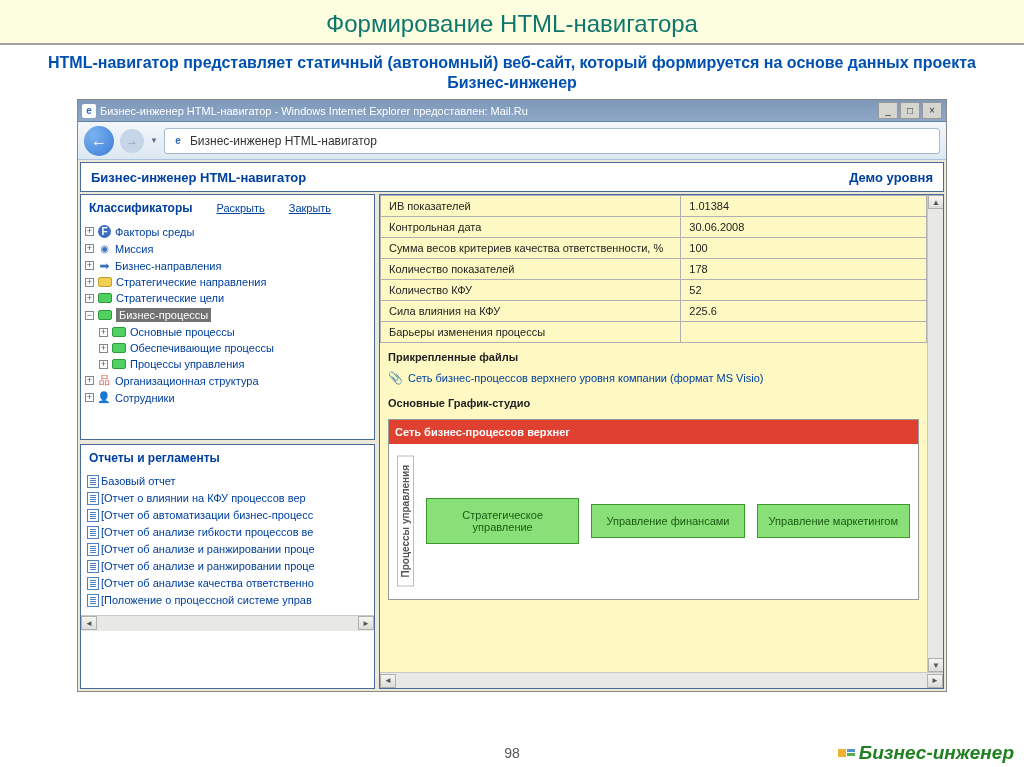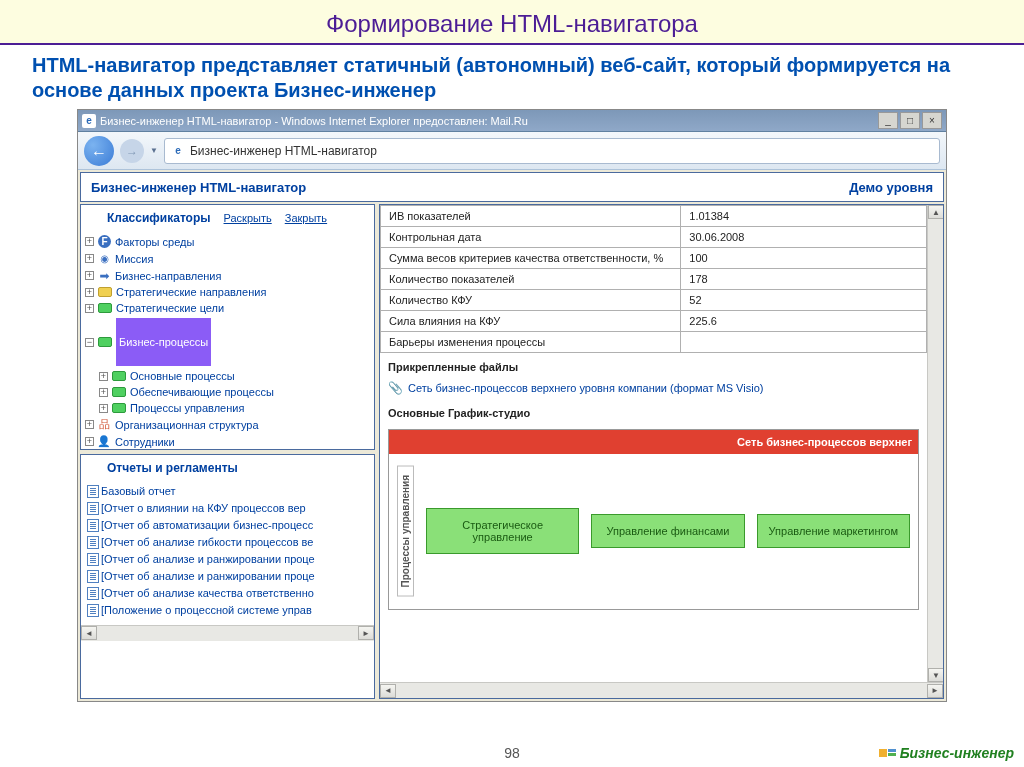--- a/index.html
+++ b/index.html
@@ -1,73 +1,73 @@
 <!DOCTYPE html>
 <html><head>
 <meta charset="utf-8">
 <style>
 * { box-sizing: border-box; margin: 0; padding: 0; }
 body { font-family: Tahoma, Arial, sans-serif; font-size: 12px; background: #fff; width: 1024px; height: 767px; position: relative; }
-.slide-title { text-align: center; font-size: 24px; color: #4c1d95; padding: 10px 0 5px; border-bottom: 2px solid #4c1d95; background: #fdfde0; }
-.slide-subtitle { text-align: left; font-size: 20px; color: #0050b0; font-weight: bold; padding: 8px 32px 6px; line-height: 1.25; }
+.slide-title { text-align: center; font-size: 24px; color: #0f766e; padding: 10px 0 5px; border-bottom: 2px solid #a3a3a3; background: #fdfde0; }
+.slide-subtitle { text-align: center; font-size: 16px; color: #0050b0; font-weight: bold; padding: 8px 32px 6px; line-height: 1.25; }
 .screenshot { width: 870px; margin: 0 auto; border: 1px solid #888; background: #ece9d8; }
 .titlebar { height: 22px; background: linear-gradient(#7d98b8, #8fa8c8); display: flex; align-items: center; color: #fff; font-size: 11px; padding: 0 4px; border-bottom: 1px solid #6080a0; }
 .titlebar-icon { width: 14px; height: 14px; margin-right: 4px; display: flex; align-items: center; justify-content: center; color: #2b6ab8; background: #fff; border-radius: 2px; font-weight: bold; font-size: 10px; }
 .titlebar-buttons { margin-left: auto; display: flex; gap: 2px; }
 .titlebar-btn { width: 20px; height: 17px; background: #d6d6d0; border: 1px solid #999; display: flex; align-items: center; justify-content: center; font-size: 10px; color: #333; }
 .navbar { height: 38px; background: linear-gradient(#f3f7fb, #dde7f1); border-bottom: 1px solid #adc3da; display: flex; align-items: center; padding: 0 6px; gap: 6px; }
 .nav-back { width: 30px; height: 30px; border-radius: 50%; background: radial-gradient(circle at 30% 30%, #7bb3f0, #3b7cd6); display: flex; align-items: center; justify-content: center; color: #fff; font-size: 16px; }
 .nav-fwd { width: 24px; height: 24px; border-radius: 50%; background: #c6d5e8; display: flex; align-items: center; justify-content: center; color: #8098b5; font-size: 12px; }
 .nav-drop { font-size: 8px; color: #5a7090; }
 .nav-tab { flex: 1; height: 26px; background: #fff; border: 1px solid #a8bad0; border-radius: 3px; display: flex; align-items: center; padding: 0 6px; gap: 5px; font-size: 12px; color: #333; }
 .nav-tab-icon { width: 14px; height: 14px; color: #2b6ab8; display: flex; align-items: center; justify-content: center; font-weight: bold; font-size: 10px; }
 .page-header { height: 30px; background: #fff; border: 1px solid #4a6a9e; display: flex; align-items: center; justify-content: space-between; padding: 0 10px; font-size: 13px; color: #0040a0; font-weight: bold; margin: 2px; }
 .page-body { display: flex; height: 495px; margin: 0 2px 2px; gap: 4px; }
 .sidebar { width: 295px; display: flex; flex-direction: column; gap: 4px; overflow: hidden; }
 .panel { background: #fff; border: 1px solid #4a6a9e; flex: 1; overflow: hidden; display: flex; flex-direction: column; }
-.panel-head { padding: 6px 8px; font-size: 12px; color: #0040a0; font-weight: bold; border-bottom: 0; display: flex; align-items: baseline; gap: 13px; margin-left: 18px; }
+.panel-head { padding: 6px 8px; font-size: 12px; color: #0040a0; font-weight: bold; border-bottom: 0; display: flex; align-items: baseline; gap: 24px; }
 .panel-head a { color: #0040a0; font-weight: normal; font-size: 11px; text-decoration: underline; }
 .tree { padding: 2px 4px 6px; overflow: hidden; }
 .tree-item { display: flex; align-items: center; gap: 4px; padding: 2px 0; font-size: 11px; color: #0040a0; white-space: nowrap; }
-.tree-item.sel span.lbl { background: #8b5cf6; color: #fff; padding: 18px 3px; }
+.tree-item.sel span.lbl { background: #737373; color: #fff; padding: 1px 3px; }
 .expander { width: 9px; height: 9px; border: 1px solid #888; display: flex; align-items: center; justify-content: center; font-size: 9px; color: #555; line-height: 1; background: #fff; }
 .ticon { width: 13px; height: 13px; display: flex; align-items: center; justify-content: center; font-size: 10px; }
 .ti-f { background: #3a6fc0; border-radius: 50%; color: #fff; font-weight: bold; }
 .ti-target { color: #3a6fc0; }
 .ti-arrow { color: #3a6fc0; font-size: 12px; }
 .ti-green { background: #4fd060; border: 1px solid #2d9a3c; width: 14px; height: 10px; border-radius: 2px; }
 .ti-yellow { background: #f0d050; border: 1px solid #c0a030; width: 14px; height: 10px; border-radius: 2px; }
 .ti-org { color: #d05030; font-size: 11px; }
 .ti-user { color: #3a6fc0; font-size: 11px; }
 .ind1 { margin-left: 14px; }
 .report-list { padding: 2px 6px 6px; overflow: hidden; }
 .report-item { display: flex; align-items: center; gap: 2px; padding: 2px 0; font-size: 11px; color: #0040a0; white-space: nowrap; }
 .doc-icon { width: 12px; height: 13px; border: 1px solid #5080c0; background: #fff; position: relative; }
 .doc-icon::after { content: ''; position: absolute; top: 2px; left: 2px; right: 2px; height: 1px; background: #5080c0; box-shadow: 0 2px #5080c0, 0 4px #5080c0, 0 6px #5080c0; }
 .scrollbar-h { height: 16px; background: #e8e8e4; border-top: 1px solid #c8c8c4; display: flex; align-items: center; }
 .sb-btn { width: 16px; height: 14px; background: linear-gradient(#f5f5f1,#dcdcd8); border: 1px solid #b0b0ac; display: flex; align-items: center; justify-content: center; font-size: 8px; color: #555; }
 .sb-track { flex: 1; height: 14px; }
 .main { flex: 1; display: flex; flex-direction: column; gap: 4px; overflow: hidden; }
-.main-panel { background: #ffffff; border: 1px solid #4a6a9e; flex: 1; overflow: hidden; display: flex; flex-direction: column; }
+.main-panel { background: #fef9c3; border: 1px solid #4a6a9e; flex: 1; overflow: hidden; display: flex; flex-direction: column; }
 .data-table { width: 100%; border-collapse: collapse; font-size: 11px; }
 .data-table td { border: 1px solid #b0b0b0; padding: 4px 8px; color: #222; }
 .data-table td:first-child { width: 55%; }
 .section-title { font-size: 11px; font-weight: bold; color: #222; padding: 8px 8px 4px; }
 .attach { padding: 4px 8px; font-size: 11px; color: #0040a0; display: flex; align-items: center; gap: 5px; }
 .clip-icon { color: #888; font-size: 12px; }
 .diagram { margin: 6px 8px 0; border: 1px solid #999; }
-.diagram-head { background: #e04030; color: #fff; font-size: 11px; font-weight: bold; text-align: right; padding: 6px; }
+.diagram-head { background: #e04030; color: #fff; font-size: 11px; font-weight: bold; text-align: left; padding: 6px; }
 .diagram-body { display: flex; padding: 12px 8px; gap: 12px; align-items: center; background: #fff; }
 .rot-label { writing-mode: vertical-rl; transform: rotate(180deg); font-size: 10px; color: #555; border: 1px solid #bbb; padding: 8px 2px; font-weight: bold; text-align: center; }
 .proc-box { flex: 1; background: #8ae078; border: 1px solid #3a9a2c; padding: 10px 6px; font-size: 11px; text-align: center; color: #1a5a12; }
 .scrollbar-v { width: 16px; background: #e8e8e4; border-left: 1px solid #c8c8c4; display: flex; flex-direction: column; }
 .main-row { display: flex; flex: 1; overflow: hidden; }
 .main-content { flex: 1; overflow: hidden; }
 .footer { position: absolute; bottom: 6px; left: 0; right: 0; display: flex; align-items: center; justify-content: center; font-size: 14px; color: #555; }
-.footer-brand { position: absolute; right: 10px; display: flex; align-items: center; gap: 4px; font-style: italic; font-weight: bold; color: #208020; font-size: 14px; }
+.footer-brand { position: absolute; right: 10px; display: flex; align-items: center; gap: 4px; font-style: italic; font-weight: bold; color: #208020; font-size: 19px; }
 .brand-icon { display: flex; gap: 1px; }
 .brand-box { width: 8px; height: 8px; }
 </style>
 </head>
 <body>
 
 <div class="slide-title">Формирование HTML-навигатора</div>
 <div class="slide-subtitle">HTML-навигатор представляет статичный (автономный) веб-сайт, который формируется на основе данных проекта Бизнес-инженер</div>
 
 <div class="screenshot">

